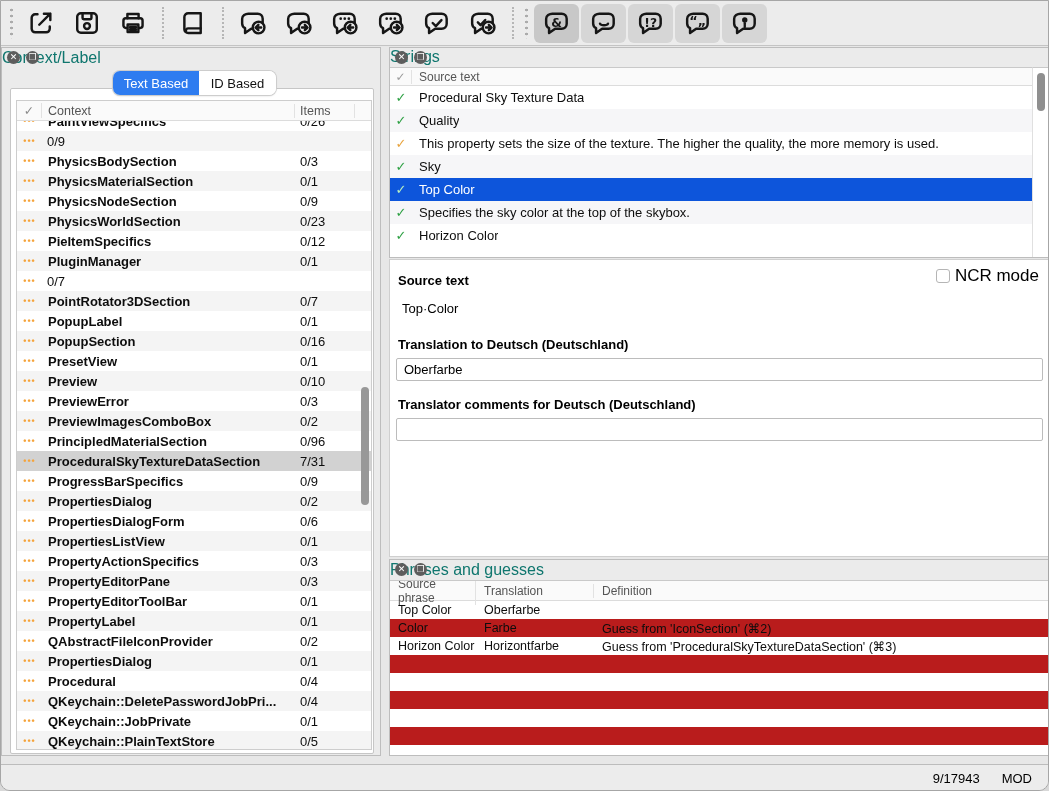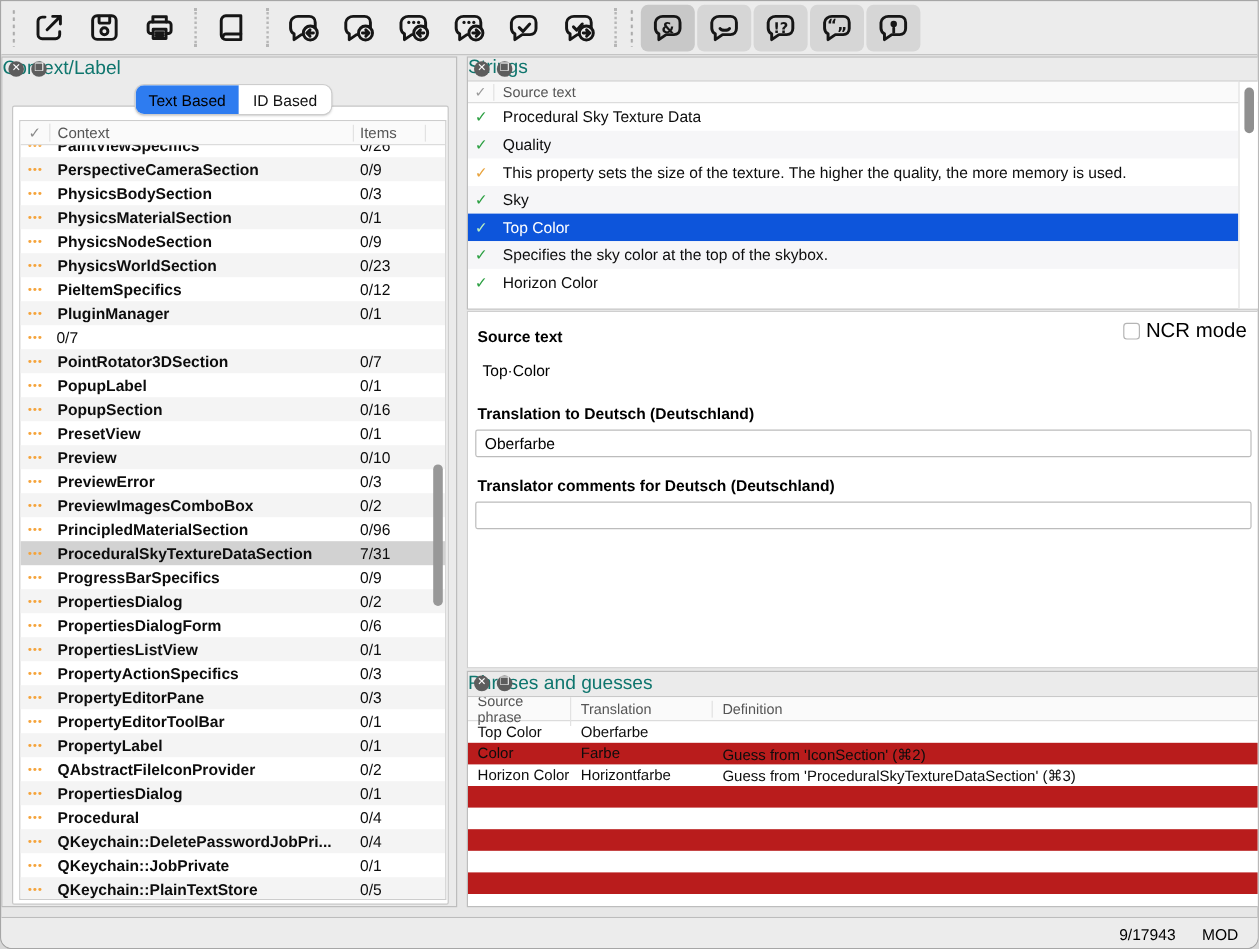--- a/index.html
+++ b/index.html
@@ -30,21 +30,21 @@
              padding:0; font-family:"DejaVu Sans",sans-serif; position:relative; z-index:2; }
 
   
   .dock-left { left:0; top:46px; width:380px; height:709px; }
   .tabframe { position:absolute; left:8px; top:40px; width:364px; height:666px;
               background:#fff; border:1px solid #c6c6c6; border-radius:2px; }
   .segments { position:absolute; left:111px; top:23px; height:24px; display:flex; z-index:2;
               border-radius:7px; overflow:hidden; background:#fff;
               box-shadow:0 0 0 1px #cdcdcd, 0 1px 2px rgba(0,0,0,.18); }
   .seg { font-size:13px; display:flex; align-items:center; justify-content:center; color:#111; background:#fff; }
-  .seg.sel { background:#2e7cf0; color:#000000; }
+  .seg.sel { background:#2e7cf0; color:#ffffff; }
   .seg-text { width:86px; } .seg-id { width:77px; }
 
   .ctable { position:absolute; left:14px; top:52px; width:356px; height:650px;
             background:#fff; border:1px solid #cdcdcd; overflow:hidden; }
   .chead { height:20px; display:flex; align-items:center; background:#fafafa;
            border-bottom:1px solid #dcdcdc; font-size:12.5px; color:#555; }
   .chead .h-check { width:25px; text-align:center; color:#8a8a8a; border-right:1px solid #e2e2e2; }
   .chead .h-context { width:253px; padding-left:6px; border-right:1px solid #e2e2e2; }
   .chead .h-items { width:60px; padding-left:5px; border-right:1px solid #e2e2e2; }
   .crow { height:20px; display:flex; align-items:center; font-size:13px; color:#0d0d0d; }
@@ -261,21 +261,20 @@
       <div class="partial" id="partial-row">
           <div class="crow">
             <span class="dots">•••</span>
     <span class="cname">PaintViewSpecifics</span>
     <span class="citems">0/26</span>
           </div>
         </div>
       <div id="context-rows">
           <div class="crow stripe">
             <span class="dots">•••</span>
-    <span class="cname">PerspectiveCameraSection</span>
     <span class="citems">0/9</span>
           </div>
           <div class="crow">
             <span class="dots">•••</span>
     <span class="cname">PhysicsBodySection</span>
     <span class="citems">0/3</span>
           </div>
           <div class="crow stripe">
             <span class="dots">•••</span>
     <span class="cname">PhysicsMaterialSection</span>

